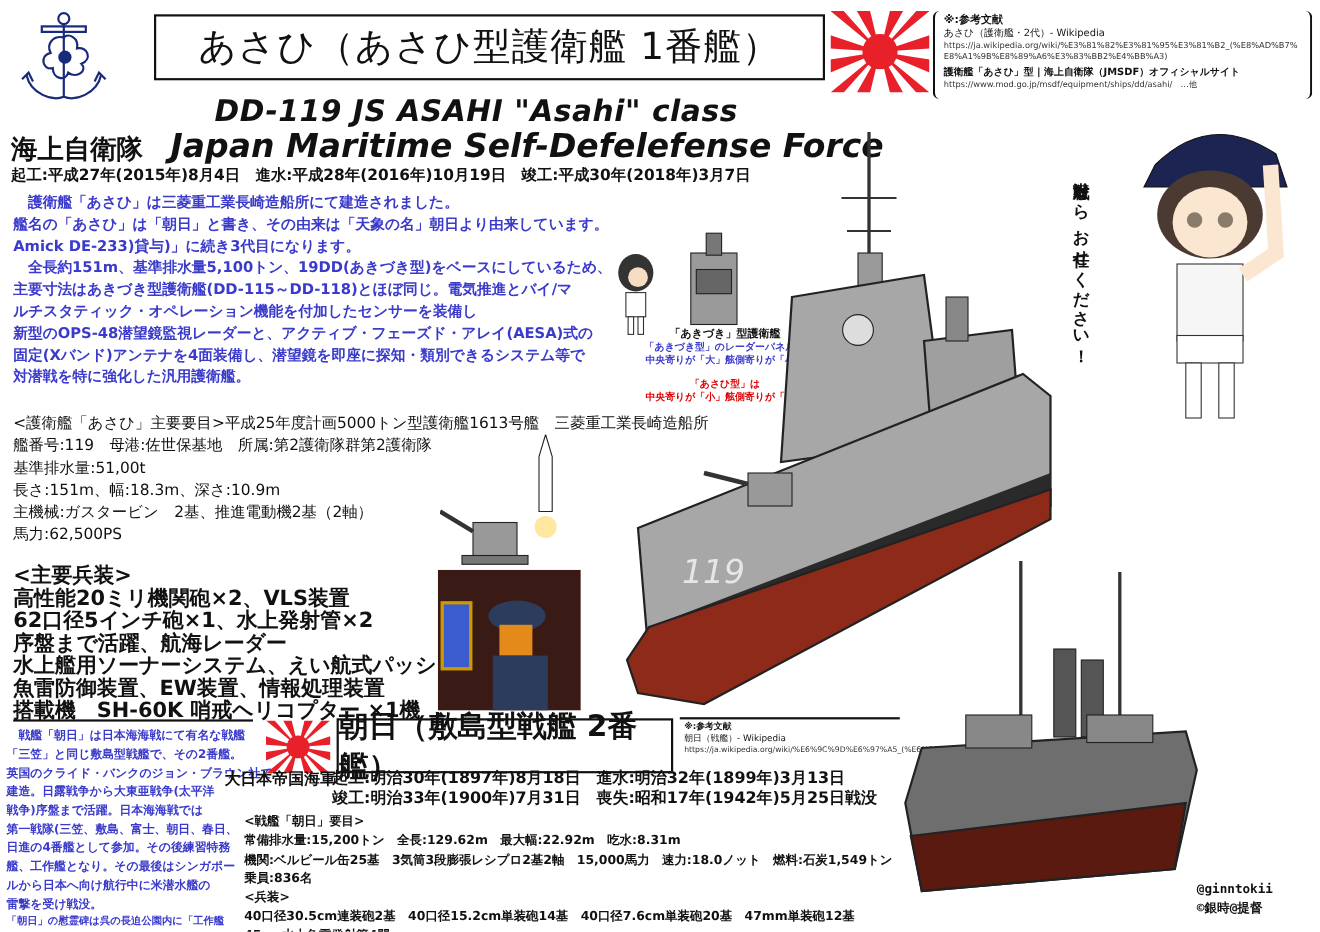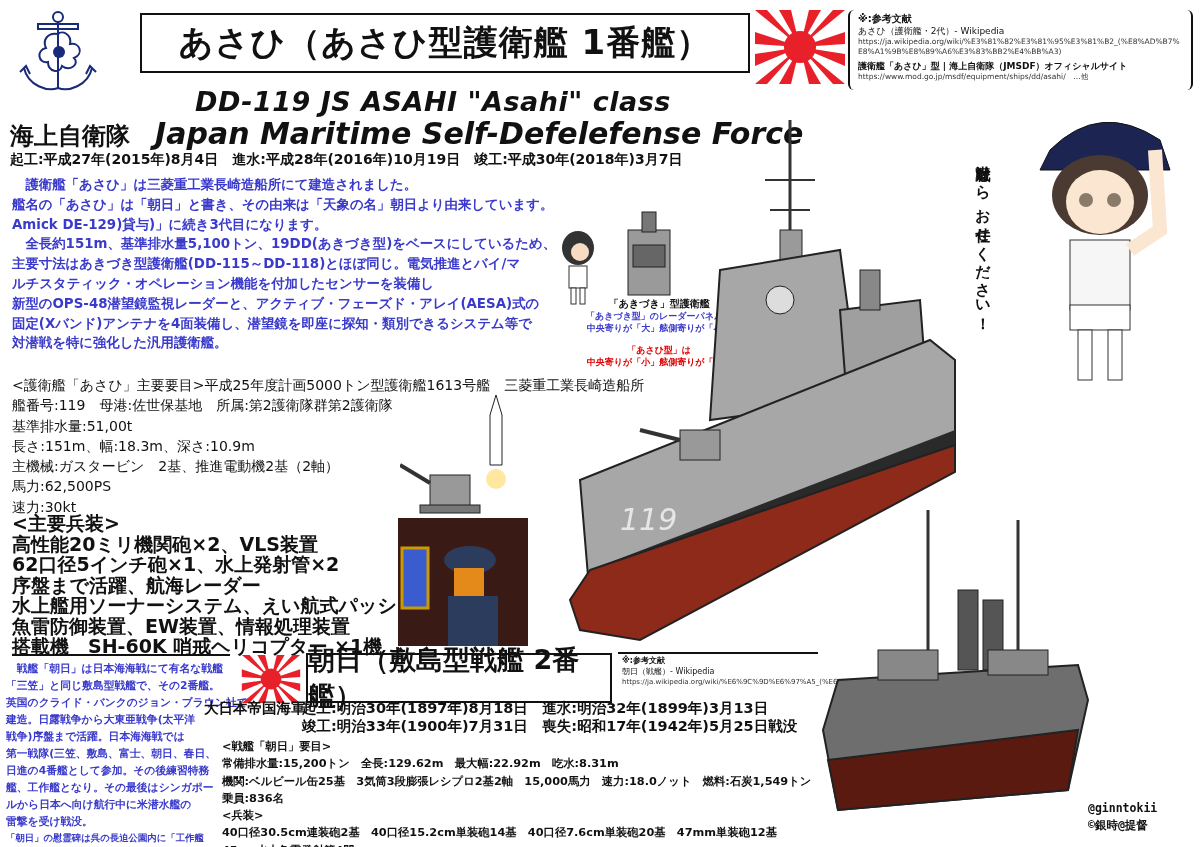--- a/index.html
+++ b/index.html
@@ -2,21 +2,21 @@
 <html><head>
 <meta charset="utf-8">
 <style>
   * { box-sizing: border-box; margin: 0; padding: 0; }
   html, body { width: 1200px; height: 847px; background: #ffffff; overflow: hidden; }
   body { position: relative; font-family: "DejaVu Sans", sans-serif; color: #111; }
   .abs { position: absolute; }
 
   
   .title-box { left: 140px; top: 13px; width: 610px; height: 60px; border: 2px solid #111; display: flex; align-items: center; justify-content: center; }
-  .title-box span { font-size: 34px; font-weight: bold; letter-spacing: 1px; }
+  .title-box span { font-size: 34px; font-weight: normal; letter-spacing: 1px; }
 
   .refs { left: 848px; top: 10px; width: 345px; height: 80px; border-left: 2px solid #111; border-right: 2px solid #111; border-radius: 6px; padding: 3px 8px; font-size: 9px; line-height: 12px; }
   .refs .hd { font-weight: bold; font-size: 10px; }
   .refs .url { font-size: 7.5px; color: #333; word-break: break-all; line-height: 10px; }
 
   .sub1 { left: 195px; top: 86px; font-size: 27px; font-style: italic; font-weight: bold; letter-spacing: 0.5px; }
   .sub2-jp { left: 10px; top: 120px; font-size: 24px; font-weight: bold; }
   .sub2-en { left: 155px; top: 116px; font-size: 30px; font-style: italic; font-weight: bold; }
   .dates { left: 10px; top: 151px; font-size: 14px; font-weight: bold; word-spacing: 12px; }
 
@@ -107,37 +107,36 @@
 </div>
 
 <div class="abs sub1">DD-119 JS  ASAHI     "Asahi" class</div>
 <div class="abs sub2-jp">海上自衛隊</div>
 <div class="abs sub2-en">Japan Maritime Self-Defelefense Force</div>
 <div class="abs dates">起工:平成27年(2015年)8月4日　進水:平成28年(2016年)10月19日　竣工:平成30年(2018年)3月7日</div>
 
 <div class="abs intro">
   <p>　護衛艦「あさひ」は三菱重工業長崎造船所にて建造されました。</p>
   <p>艦名の「あさひ」は「朝日」と書き、その由来は「天象の名」朝日より由来しています。</p>
-  <p>Amick DE-129)貸与)」に続き3代目になります。</p>
+  <p>Amick DE-233)貸与)」に続き3代目になります。</p>
   <p>　全長約151m、基準排水量5,100トン、19DD(あきづき型)をベースにしているため、</p>
   <p>主要寸法はあきづき型護衛艦(DD-115～DD-118)とほぼ同じ。電気推進とバイ/マ</p>
   <p>ルチスタティック・オペレーション機能を付加したセンサーを装備し</p>
   <p>新型のOPS-48潜望鏡監視レーダーと、アクティブ・フェーズド・アレイ(AESA)式の</p>
   <p>固定(Xバンド)アンテナを4面装備し、潜望鏡を即座に探知・類別できるシステム等で</p>
   <p>対潜戦を特に強化した汎用護衛艦。</p>
 </div>
 
 <div class="abs specs">
   <p>&lt;護衛艦「あさひ」主要要目&gt;平成25年度計画5000トン型護衛艦1613号艦　三菱重工業長崎造船所</p>
   <p>艦番号:119　母港:佐世保基地　所属:第2護衛隊群第2護衛隊</p>
   <p>基準排水量:51,00t</p>
   <p>長さ:151m、幅:18.3m、深さ:10.9m</p>
   <p>主機械:ガスタービン　2基、推進電動機2基（2軸）</p>
   <p>馬力:62,500PS</p>
-  <p>速力:30kt</p>
 </div>
 
 <div class="abs arms">
   <p>&lt;主要兵装&gt;</p>
   <p>高性能20ミリ機関砲×2、VLS装置</p>
   <p>62口径5インチ砲×1、水上発射管×2</p>
   <p>序盤まで活躍、航海レーダー</p>
   <p>水上艦用ソーナーシステム、えい航式パッシブソナー</p>
   <p>魚雷防御装置、EW装置、情報処理装置</p>
   <p>搭載機　SH-60K 哨戒ヘリコプター ×1機</p>

